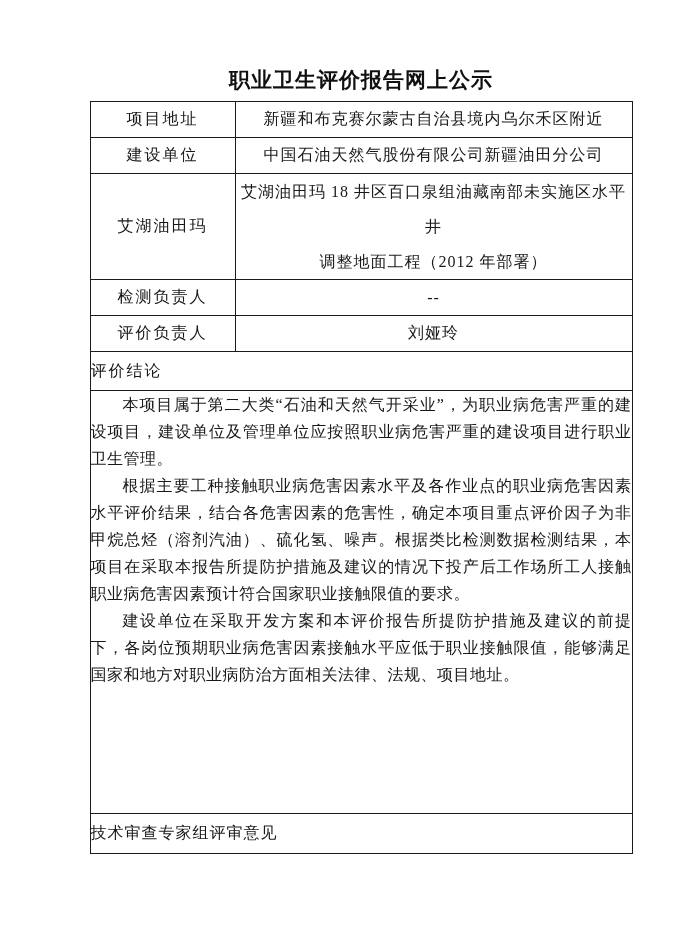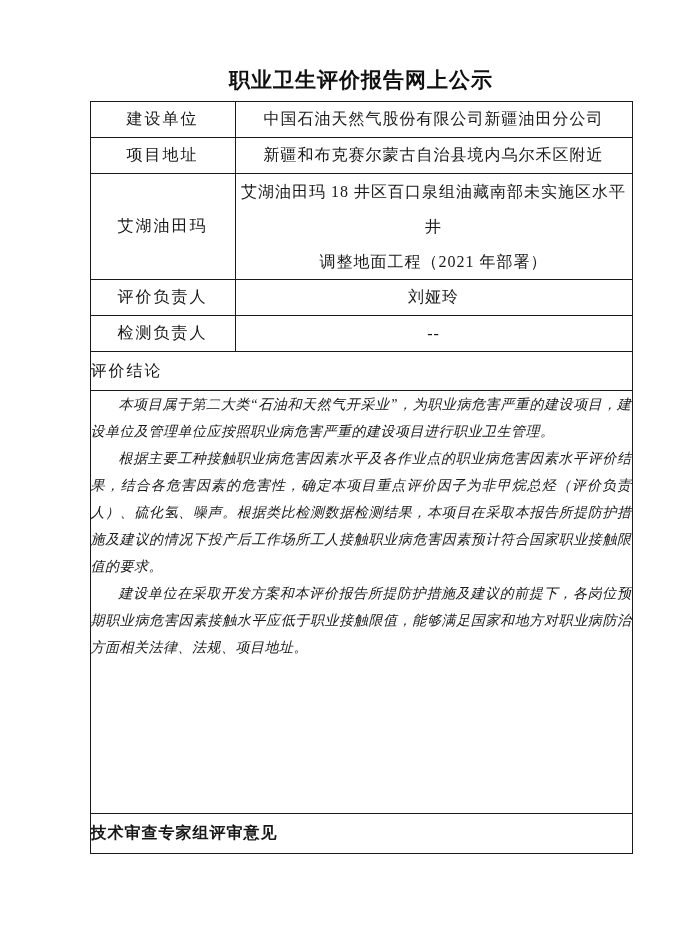--- a/index.html
+++ b/index.html
@@ -40,21 +40,21 @@
     border: 1px solid #1a1a1a;
     font-size: 16px;
     color: #181818;
     padding: 0;
     overflow: hidden;
   }
   .r36 { height: 36px; }
   .r71 { height: 71px; }
   .r39 { height: 39px; padding-left: 38px; }
   .rbig { height: 423px; }
-  .r40 { height: 40px; font-weight: bold; }
+  .r40 { height: 40px; }
 
   td.label-cell {
     width: 144px;
     text-align: center;
     vertical-align: middle;
     letter-spacing: 2px;
   }
   td.value-cell {
     text-align: center;
     vertical-align: middle;
@@ -71,78 +71,77 @@
   }
   td.conclusion-cell {
     vertical-align: top;
     padding: 7px 7px 0 7px;
   }
   td.conclusion-cell p {
     margin: 0;
     text-indent: 2em;
     text-align: justify;
     line-height: 27px;
-    font-size: 14px;
+    font-size: 16px;
     letter-spacing: 0.5px;
-    font-style: italic;
   }
   td.review-cell {
     text-align: left;
     vertical-align: middle;
     padding-left: 5px;
     letter-spacing: 1px;
   }
 </style>
 </head>
 <body>
 
 <div class="page">
 
   <h1 class="doc-title">职业卫生评价报告网上公示</h1>
 
   <table class="form-table">
 
     <tbody>
         <tr class="r36">
-      <td class="label-cell">建设单位</td>
-      <td class="value-cell">中国石油天然气股份有限公司新疆油田分公司</td>
+      <td class="label-cell">项目地址</td>
+      <td class="value-cell">新疆和布克赛尔蒙古自治县境内乌尔禾区附近</td>
     </tr>
 
     <tr class="r36">
-      <td class="label-cell">项目地址</td>
-      <td class="value-cell">新疆和布克赛尔蒙古自治县境内乌尔禾区附近</td>
+      <td class="label-cell">建设单位</td>
+      <td class="value-cell">中国石油天然气股份有限公司新疆油田分公司</td>
     </tr>
 
     <tr class="r71">
       <td class="label-cell">艾湖油田玛</td>
       <td class="value-cell">
         <div class="value-line">艾湖油田玛 18 井区百口泉组油藏南部未实施区水平井</div>
-        <div class="value-line">调整地面工程（2021 年部署）</div>
+        <div class="value-line">调整地面工程（2012 年部署）</div>
       </td>
     </tr>
 
 
     <tr class="r36">
-      <td class="label-cell">评价负责人</td>
-      <td class="value-cell">刘娅玲</td>
+      <td class="label-cell">检测负责人</td>
+      <td class="value-cell">--</td>
     </tr>
 
     <tr class="r36">
-      <td class="label-cell">检测负责人</td>
-      <td class="value-cell">--</td>
+      <td class="label-cell">评价负责人</td>
+      <td class="value-cell">刘娅玲</td>
     </tr>
 
     <tr class="r39">
       <td class="conclusion-label-cell" colspan="2">评价结论</td>
     </tr>
 
     <tr class="rbig">
       <td class="conclusion-cell" colspan="2">
         <p>本项目属于第二大类“石油和天然气开采业”，为职业病危害严重的建设项目，建设单位及管理单位应按照职业病危害严重的建设项目进行职业卫生管理。</p>
-        <p>根据主要工种接触职业病危害因素水平及各作业点的职业病危害因素水平评价结果，结合各危害因素的危害性，确定本项目重点评价因子为非甲烷总烃（评价负责人）、硫化氢、噪声。根据类比检测数据检测结果，本项目在采取本报告所提防护措施及建议的情况下投产后工作场所工人接触职业病危害因素预计符合国家职业接触限值的要求。</p>
+        <p>根据主要工种接触职业病危害因素水平及各作业点的职业病危害因素水平评价结果，结合各危害因素的危害性，确定本项目重点评价因子为非甲烷总烃（溶剂汽油）、硫化氢、噪声。根据类比检测数据检测结果，本项目在采取本报告所提防护措施及建议的情况下投产后工作场所工人接触职业病危害因素预计符合国家职业接触限值的要求。</p>
         <p>建设单位在采取开发方案和本评价报告所提防护措施及建议的前提下，各岗位预期职业病危害因素接触水平应低于职业接触限值，能够满足国家和地方对职业病防治方面相关法律、法规、项目地址。</p>
       </td>
     </tr>
 
     <tr class="r40">
       <td class="review-cell" colspan="2">技术审查专家组评审意见</td>
     </tr>
 
   </tbody>
     </table>

